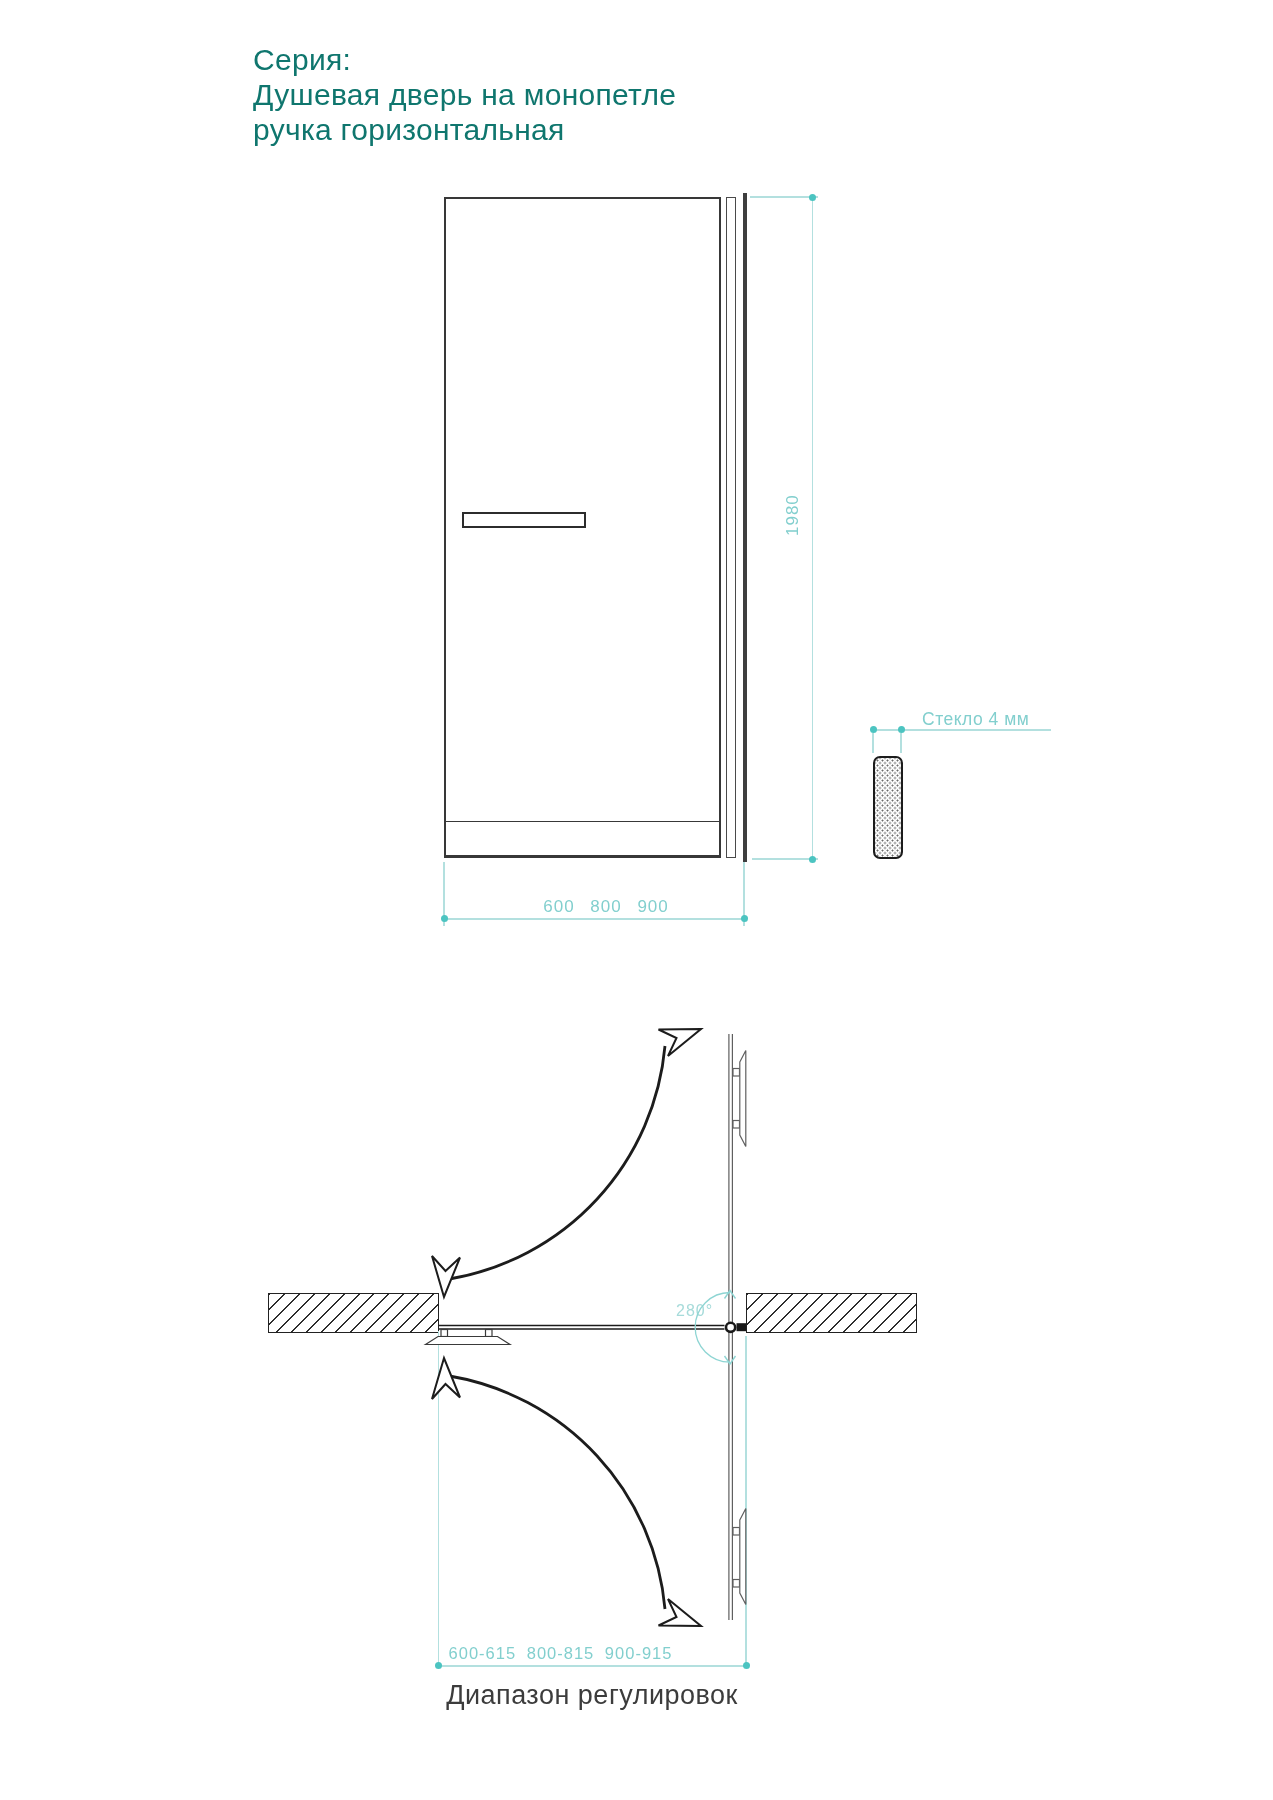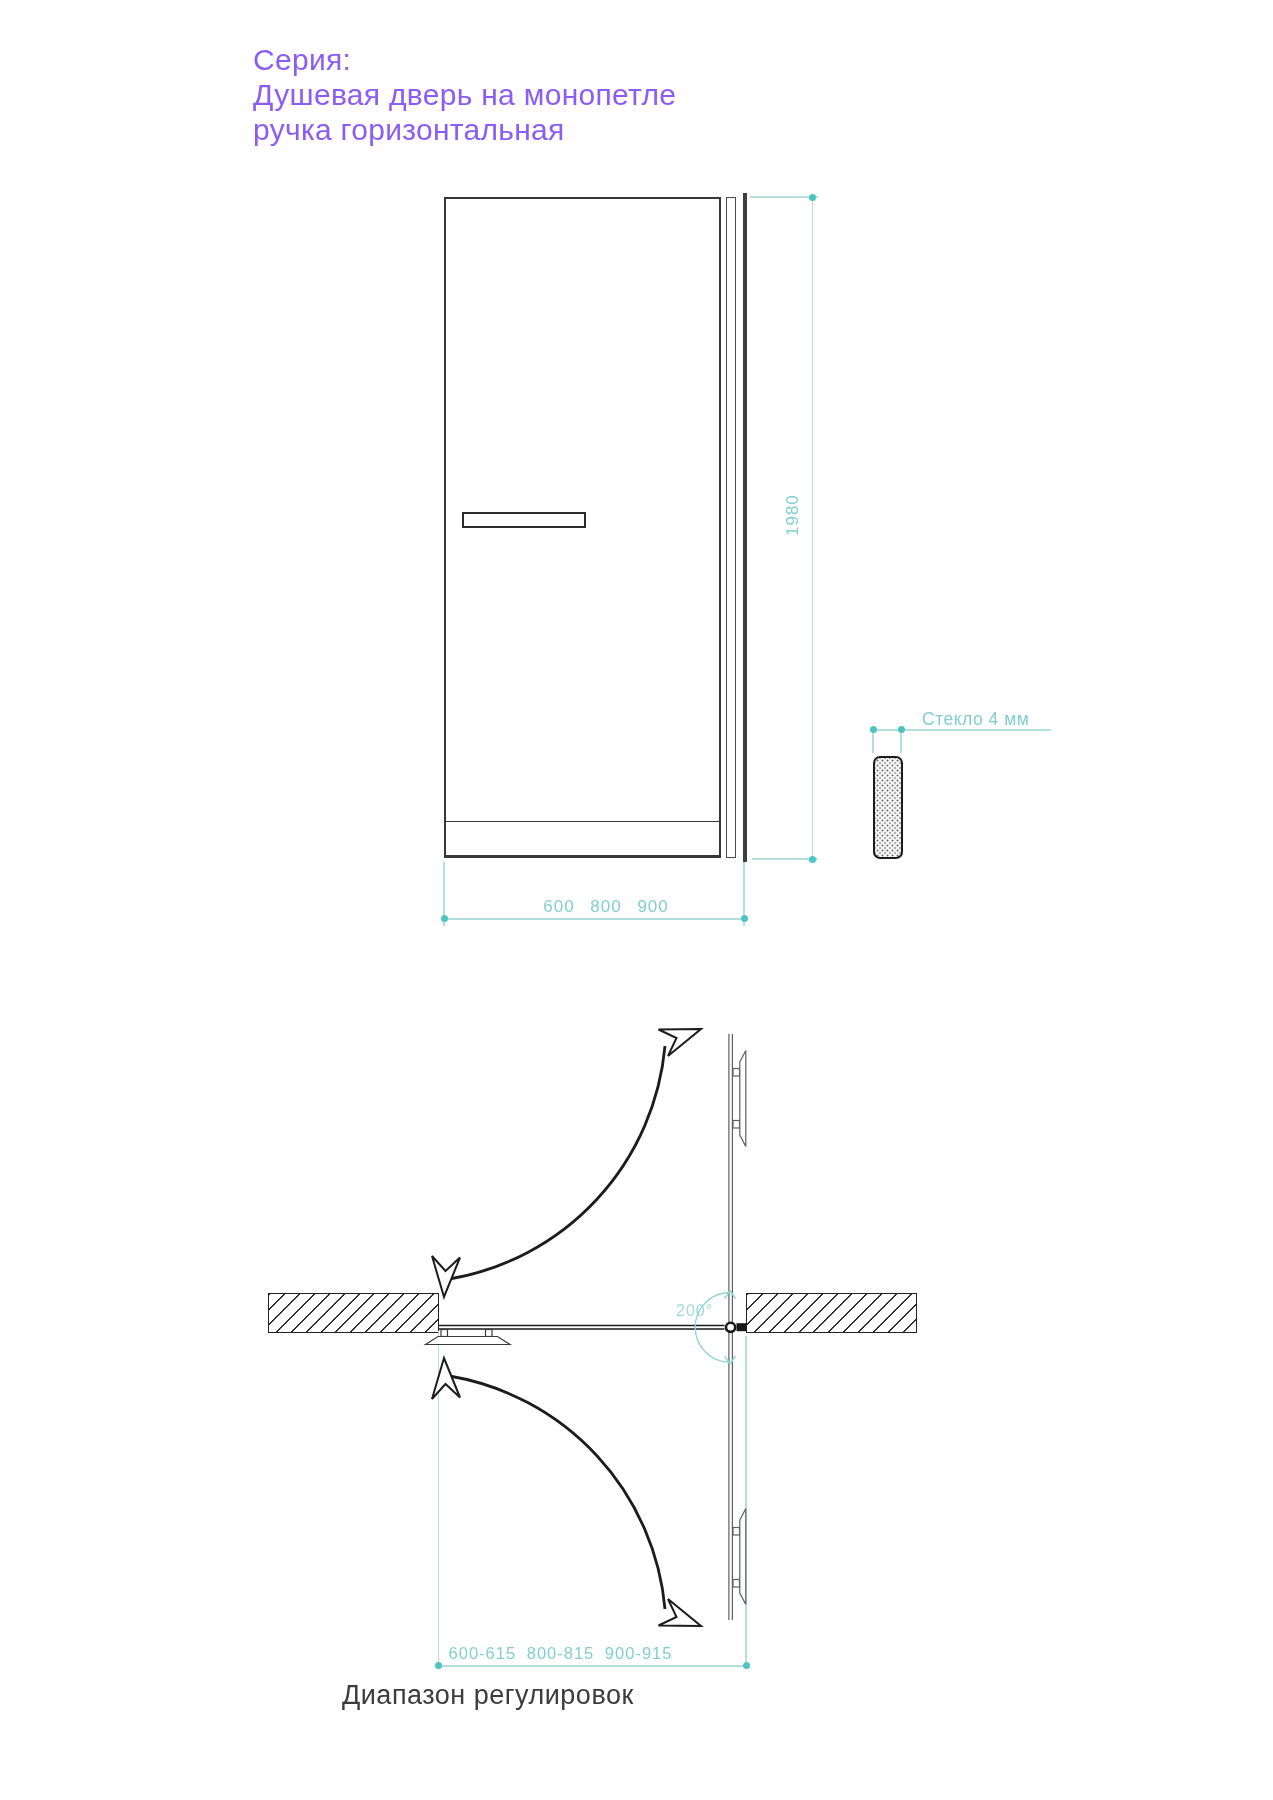--- a/index.html
+++ b/index.html
@@ -1,38 +1,38 @@
 <!DOCTYPE html>
 <html><head>
 <meta charset="utf-8">
 <style>
   html,body{margin:0;padding:0;background:#fff;}
   #canvas{position:relative;width:1273px;height:1800px;background:#ffffff;overflow:hidden;
           font-family:"Liberation Sans",sans-serif;}
   .abs{position:absolute;}
   
-  .title{left:253px;top:42px;font-size:30px;line-height:35px;font-weight:500;color:#8b5cf6;letter-spacing:.3px;}
+  .title{left:253px;top:42px;font-size:30px;line-height:35px;font-weight:500;color:#0f766e;letter-spacing:.3px;}
   
   .door-panel{left:444px;top:197px;width:277px;height:661px;border:2px solid #383838;border-bottom:3px solid #383838;box-sizing:border-box;background:#fff;}
   .bottom-rail{left:0;right:0;top:622px;height:0;border-top:1.6px solid #383838;}
   .handle-front{left:462px;top:512px;width:124px;height:16px;border:2px solid #2c2c2c;box-sizing:border-box;background:#fff;}
   .hinge-strip{left:725.5px;top:197px;width:10px;height:661px;border:1.5px solid #4a4a4a;box-sizing:border-box;background:#fff;}
   .wall-profile{left:742.5px;top:193px;width:4.5px;height:669px;background:#3e3e3e;}
   
   .tl{background:#b3e0df;}
   .dot{width:7px;height:7px;border-radius:50%;background:#4cc4c1;}
   .dim-text{color:#82cfce;font-size:17px;letter-spacing:1px;white-space:nowrap;}
   
   .glass-section{left:873px;top:756px;width:30px;height:103px;border:2.5px solid #1c1c1c;border-radius:7px;box-sizing:border-box;
     background-image:radial-gradient(circle,#6a6a6a .9px,transparent 1.1px),radial-gradient(circle,#6a6a6a .9px,transparent 1.1px);
     background-size:5px 5px,5px 5px;background-position:0 0,2.5px 2.5px;}
   
   .wall{top:1293px;width:171px;height:40px;border:1.6px solid #222;box-sizing:border-box;
     background-image:repeating-linear-gradient(135deg,#2e2e2e 0 1.4px,transparent 1.4px 10.5px);}
-  .caption{color:#3c3c3c;font-size:27px;letter-spacing:.5px;}
+  .caption{color:#3c3c3c;font-size:27px;letter-spacing:.5px;text-align:center;}
   .angle-label{color:#a6dbda;font-size:16px;letter-spacing:1px;}
   svg{position:absolute;left:0;top:0;}
 </style>
 </head>
 <body>
 
 <div id="canvas">
 
   <div class="abs title">
     <div>Серия:</div>
@@ -73,21 +73,21 @@
   <div class="abs wall" style="left:746px;"></div>
 
   <div class="abs tl" style="left:438.1px;top:1331px;width:1.2px;height:336px;"></div>
   <div class="abs tl" style="left:745.4px;top:1336px;width:1.2px;height:331px;"></div>
   <div class="abs tl" style="left:438.5px;top:1665.4px;width:308px;height:1.2px;"></div>
   <div class="abs dot" style="left:435px;top:1662px;"></div>
   <div class="abs dot" style="left:742.5px;top:1662px;"></div>
   <div class="abs dim-text" style="left:438px;top:1644px;width:245px;text-align:center;font-size:16.5px;word-spacing:5px;">600-615 800-815 900-915</div>
   <div class="abs caption" style="left:342px;top:1680px;width:500px;">Диапазон регулировок</div>
 
-  <div class="abs angle-label" style="left:676px;top:1302px;">200°</div>
+  <div class="abs angle-label" style="left:676px;top:1302px;">280°</div>
 
   <svg width="1273" height="1800" viewBox="0 0 1273 1800">
 
     <path d="M 728.9 1034 V 1620 M 732.4 1034 V 1620" stroke="#5f5f5f" stroke-width="1.2" fill="none"></path>
 
     <g fill="#ffffff" stroke="#5f5f5f" stroke-width="1.2">
       <rect x="733" y="1068.5" width="6.5" height="7.5"></rect>
       <rect x="733" y="1120.5" width="6.5" height="7.5"></rect>
       <path d="M 739.8 1062 L 745.8 1050.5 L 745.8 1146.5 L 739.8 1135 Z"></path>
     </g>

